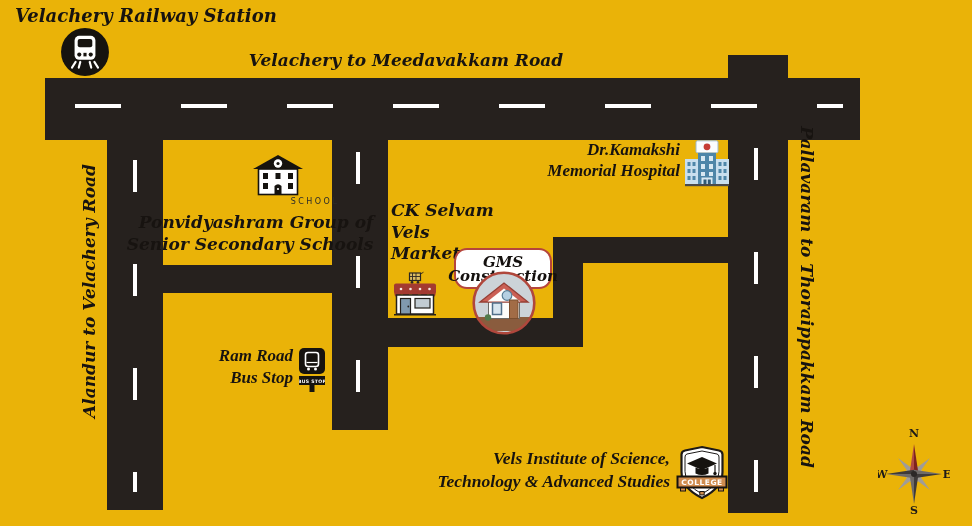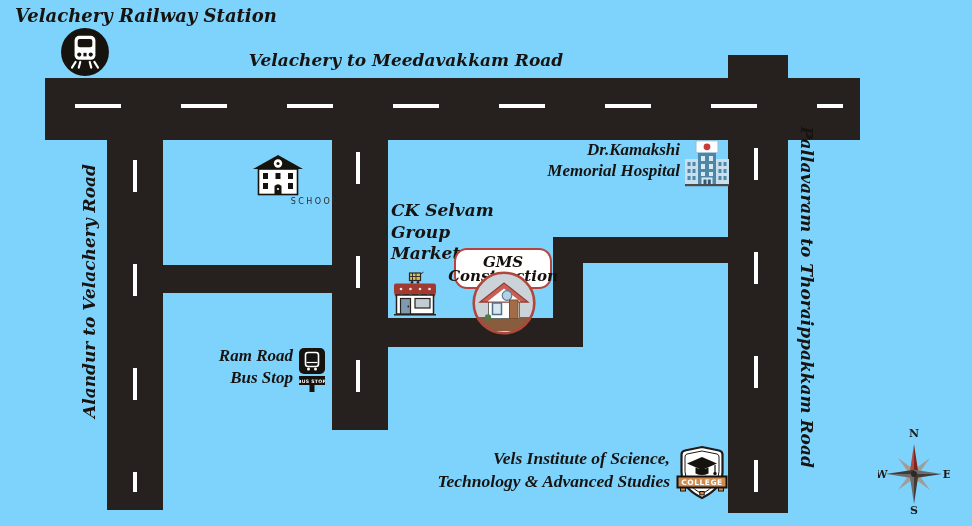--- a/index.html
+++ b/index.html
@@ -1,17 +1,17 @@
 <!DOCTYPE html>
 <html><head>
 <meta charset="utf-8">
 <style>
   html,body{margin:0;padding:0;background:#fff;}
   #map-canvas{
-    position:relative; width:972px; height:526px; background:#7dd3fc; overflow:hidden;
+    position:relative; width:972px; height:526px; background:#eab308; overflow:hidden;
     font-family:"DejaVu Serif", serif; color:#171310;
   }
   .road{position:absolute; background:#26211e;}
   .dash-h{position:absolute; height:4px;
     background-image:repeating-linear-gradient(to right,#fff 0 46px,transparent 46px 106px);}
   .dash-v{position:absolute; width:4px;
     background-image:repeating-linear-gradient(to bottom,#fff 0 32px,transparent 32px 104px);}
   .lbl{position:absolute; font-style:italic; font-weight:600; color:#171310;
     white-space:nowrap; line-height:21px; font-size:17px;}
   .lbl.center{transform:translateX(-50%); text-align:right;}
@@ -69,20 +69,24 @@
     <rect x="5.5" y="15" width="39" height="25.5" fill="#fff" stroke="#16130f" stroke-width="1.6"></rect>
     <rect x="10" y="19" width="5" height="6" fill="#16130f"></rect>
     <rect x="22.5" y="19" width="5" height="6" fill="#16130f"></rect>
     <rect x="35" y="19" width="5" height="6" fill="#16130f"></rect>
     <rect x="10" y="29" width="5" height="6" fill="#16130f"></rect>
     <rect x="35" y="29" width="5" height="6" fill="#16130f"></rect>
     <path d="M21.5 40.5 L21.5 32 Q25 28.5 28.5 32 L28.5 40.5 Z" fill="#16130f"></path>
     <circle cx="25" cy="35" r="1.1" fill="#fff"></circle>
   </svg>
   <div class="caption" style="left:279px;top:197px;margin-left:36px;">SCHOOL</div>
+  <div class="lbl center" style="left:250px;top:211px;line-height:22px;">
+    <div>Ponvidyashram Group of</div>
+    <div>Senior Secondary Schools</div>
+  </div>
 
   <div class="lbl right" style="left:530px;top:139px;width:150px;">
     <div>Dr.Kamakshi</div>
     <div>Memorial Hospital</div>
   </div>
   <svg class="icon" style="left:685px;top:140px;" width="44" height="48" viewBox="0 0 44 48">
     <rect x="11" y="0.8" width="22" height="12" rx="1.5" fill="#fbfdfe" stroke="#9db8cb" stroke-width="1"></rect>
     <circle cx="22" cy="6.8" r="3.4" fill="#c63d35"></circle>
     <rect x="13" y="13" width="18" height="31" fill="#4e86a8"></rect>
     <rect x="16" y="16" width="4" height="5" fill="#d9e9f2"></rect>
@@ -106,21 +110,21 @@
     <rect x="33.5" y="36" width="3" height="4" fill="#4e86a8"></rect>
       <rect x="38.5" y="36" width="3" height="4" fill="#4e86a8"></rect>
     <rect x="16.5" y="37.5" width="11" height="6.5" fill="#d9e9f2"></rect>
     <rect x="18.5" y="39.5" width="3" height="4.5" fill="#2f5a76"></rect>
     <rect x="22.8" y="39.5" width="3" height="4.5" fill="#2f5a76"></rect>
     <rect x="0" y="44" width="44" height="2.2" fill="#4a4a4a"></rect>
   </svg>
 
   <div class="lbl" style="left:391px;top:200px;line-height:21.5px;font-style:italic;">
     <div>CK Selvam</div>
-    <div>Group</div>
+    <div>Vels</div>
     <div>Market</div>
   </div>
   <svg class="icon" style="left:392px;top:270px;" width="46" height="47" viewBox="0 0 46 47">
     <rect x="17.5" y="3" width="11" height="7.5" fill="#dcbd62" stroke="#2a2622" stroke-width="1.2"></rect>
     <path d="M20.5 3 L20.5 10.5 M24 3 L24 10.5 M17.5 6.5 L28.5 6.5 M28.5 4 L31.5 2.2" stroke="#2a2622" stroke-width="0.9" fill="none"></path>
     <circle cx="20" cy="12.4" r="1.4" fill="#2a2622"></circle>
     <circle cx="26" cy="12.4" r="1.4" fill="#2a2622"></circle>
     <rect x="2" y="13.5" width="42" height="10.5" rx="2" fill="#a33a31"></rect>
     <circle cx="5.5" cy="24" r="3" fill="#a33a31"></circle>
       <circle cx="14" cy="24" r="3" fill="#a33a31"></circle>

